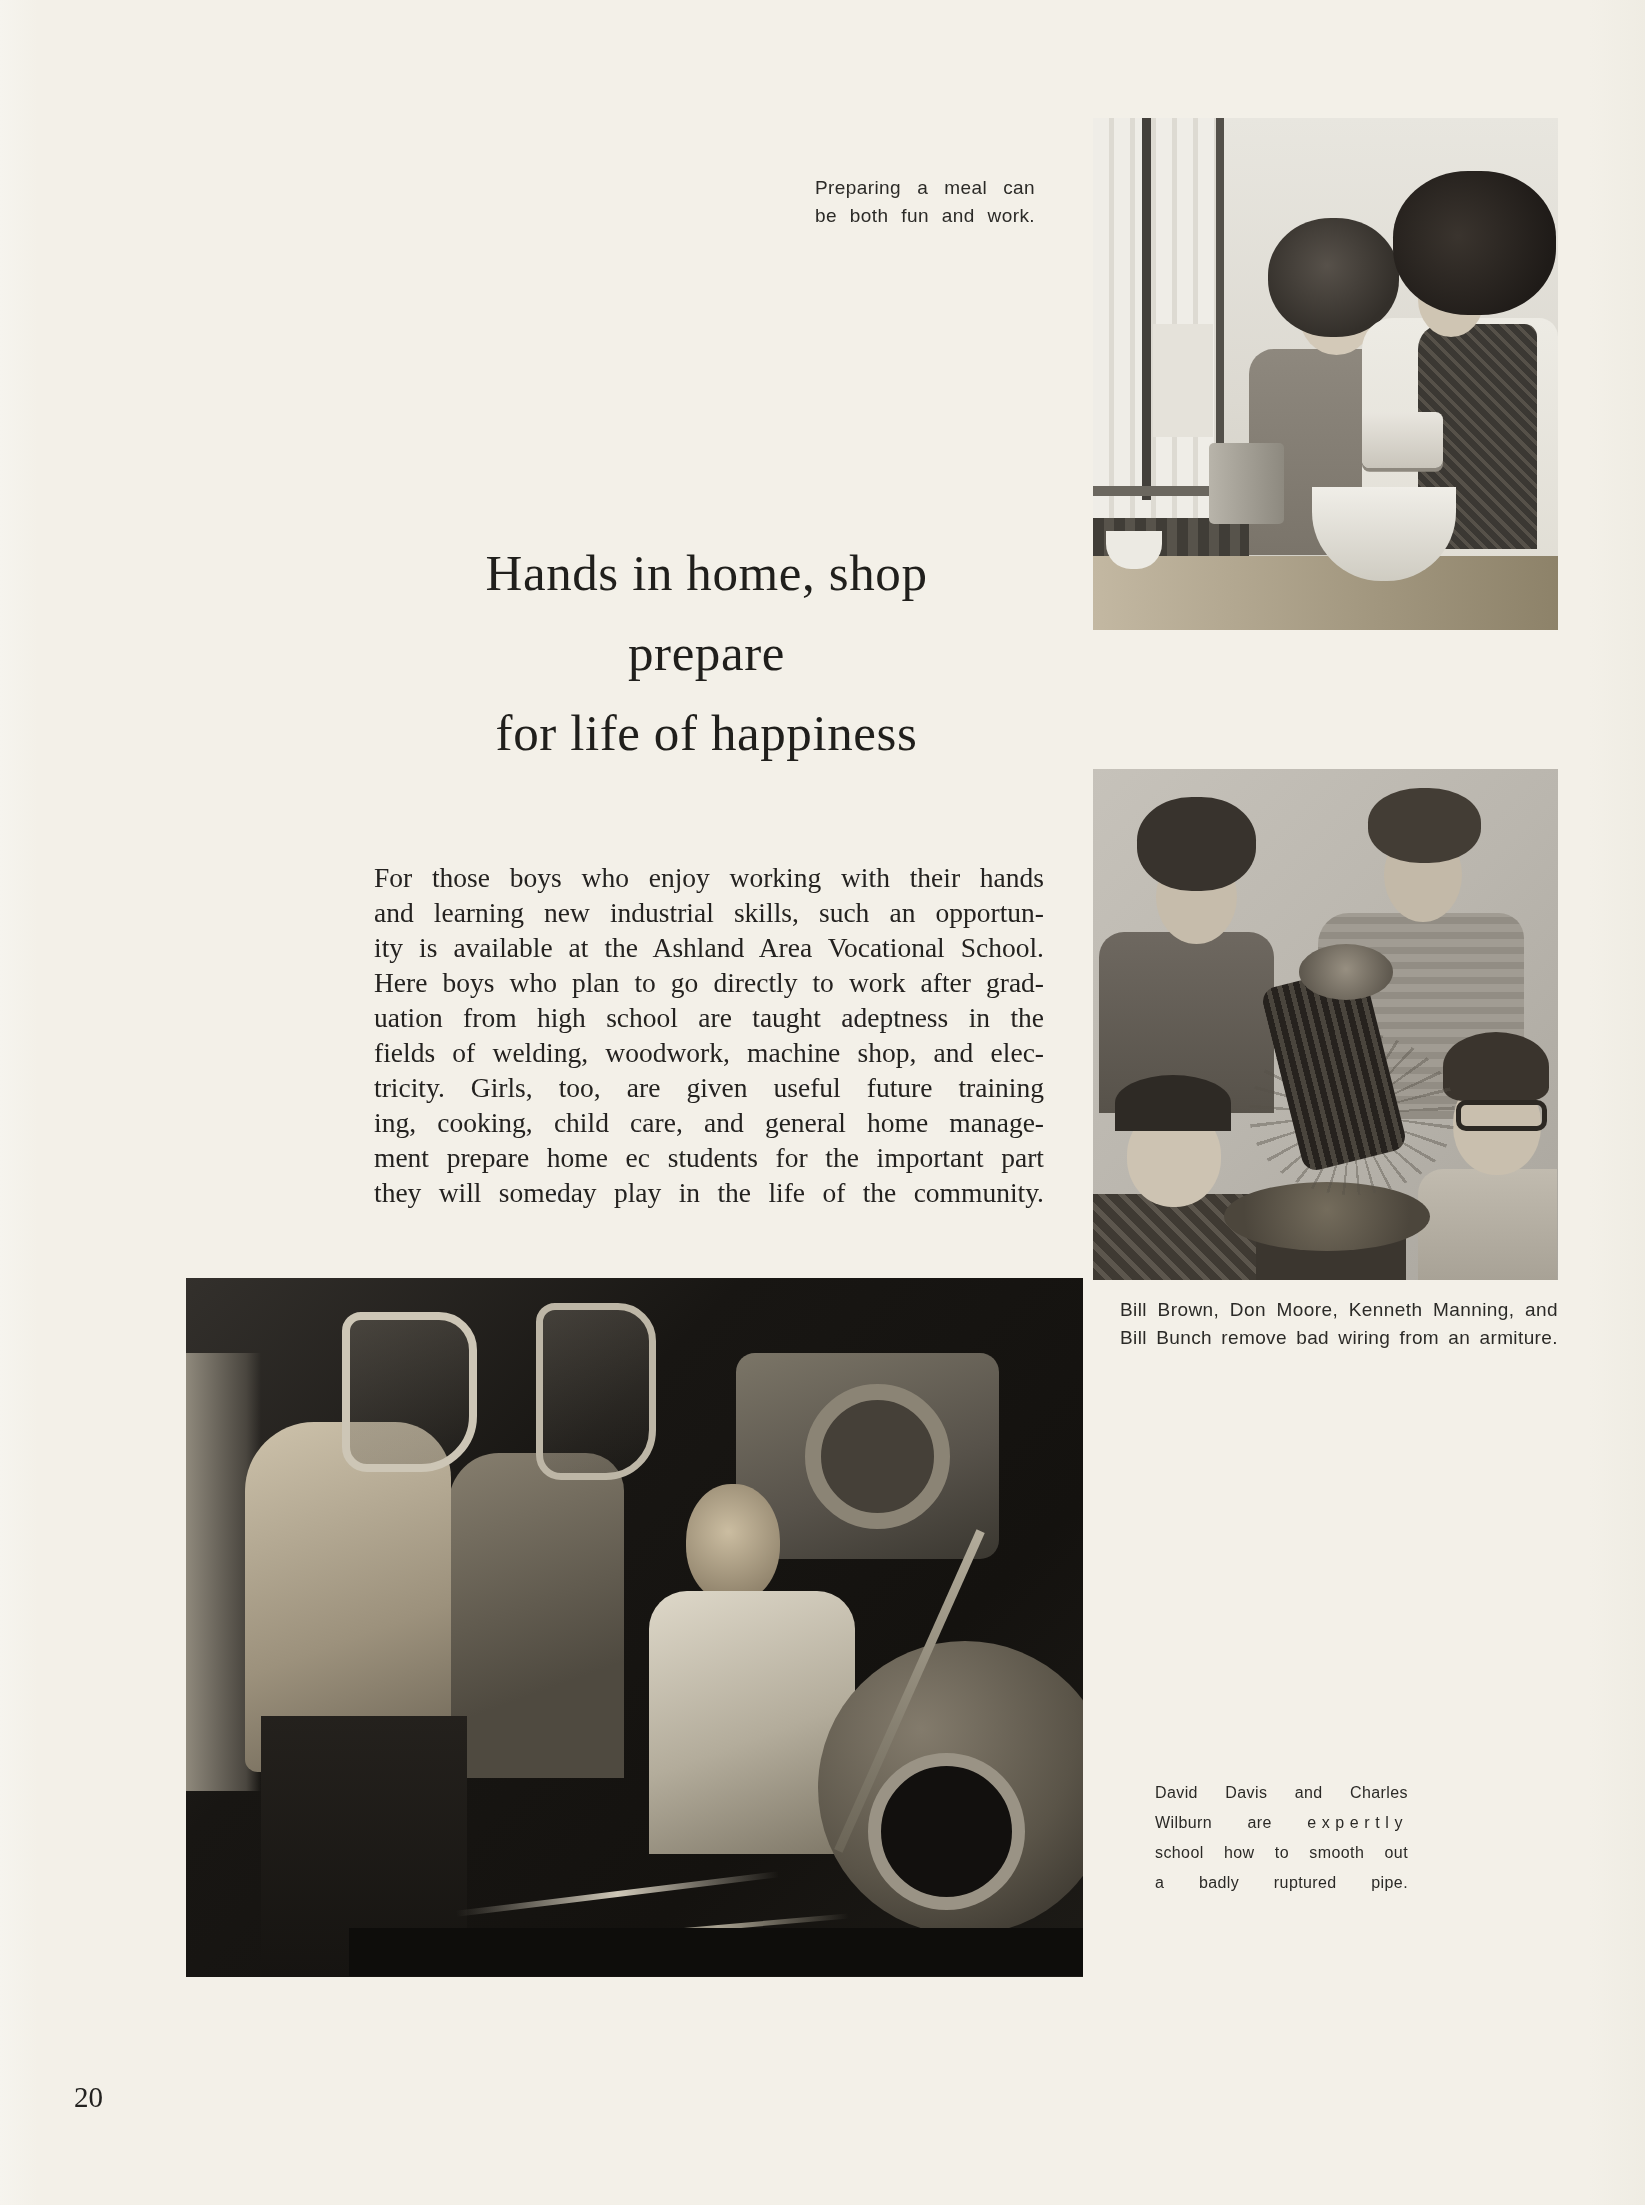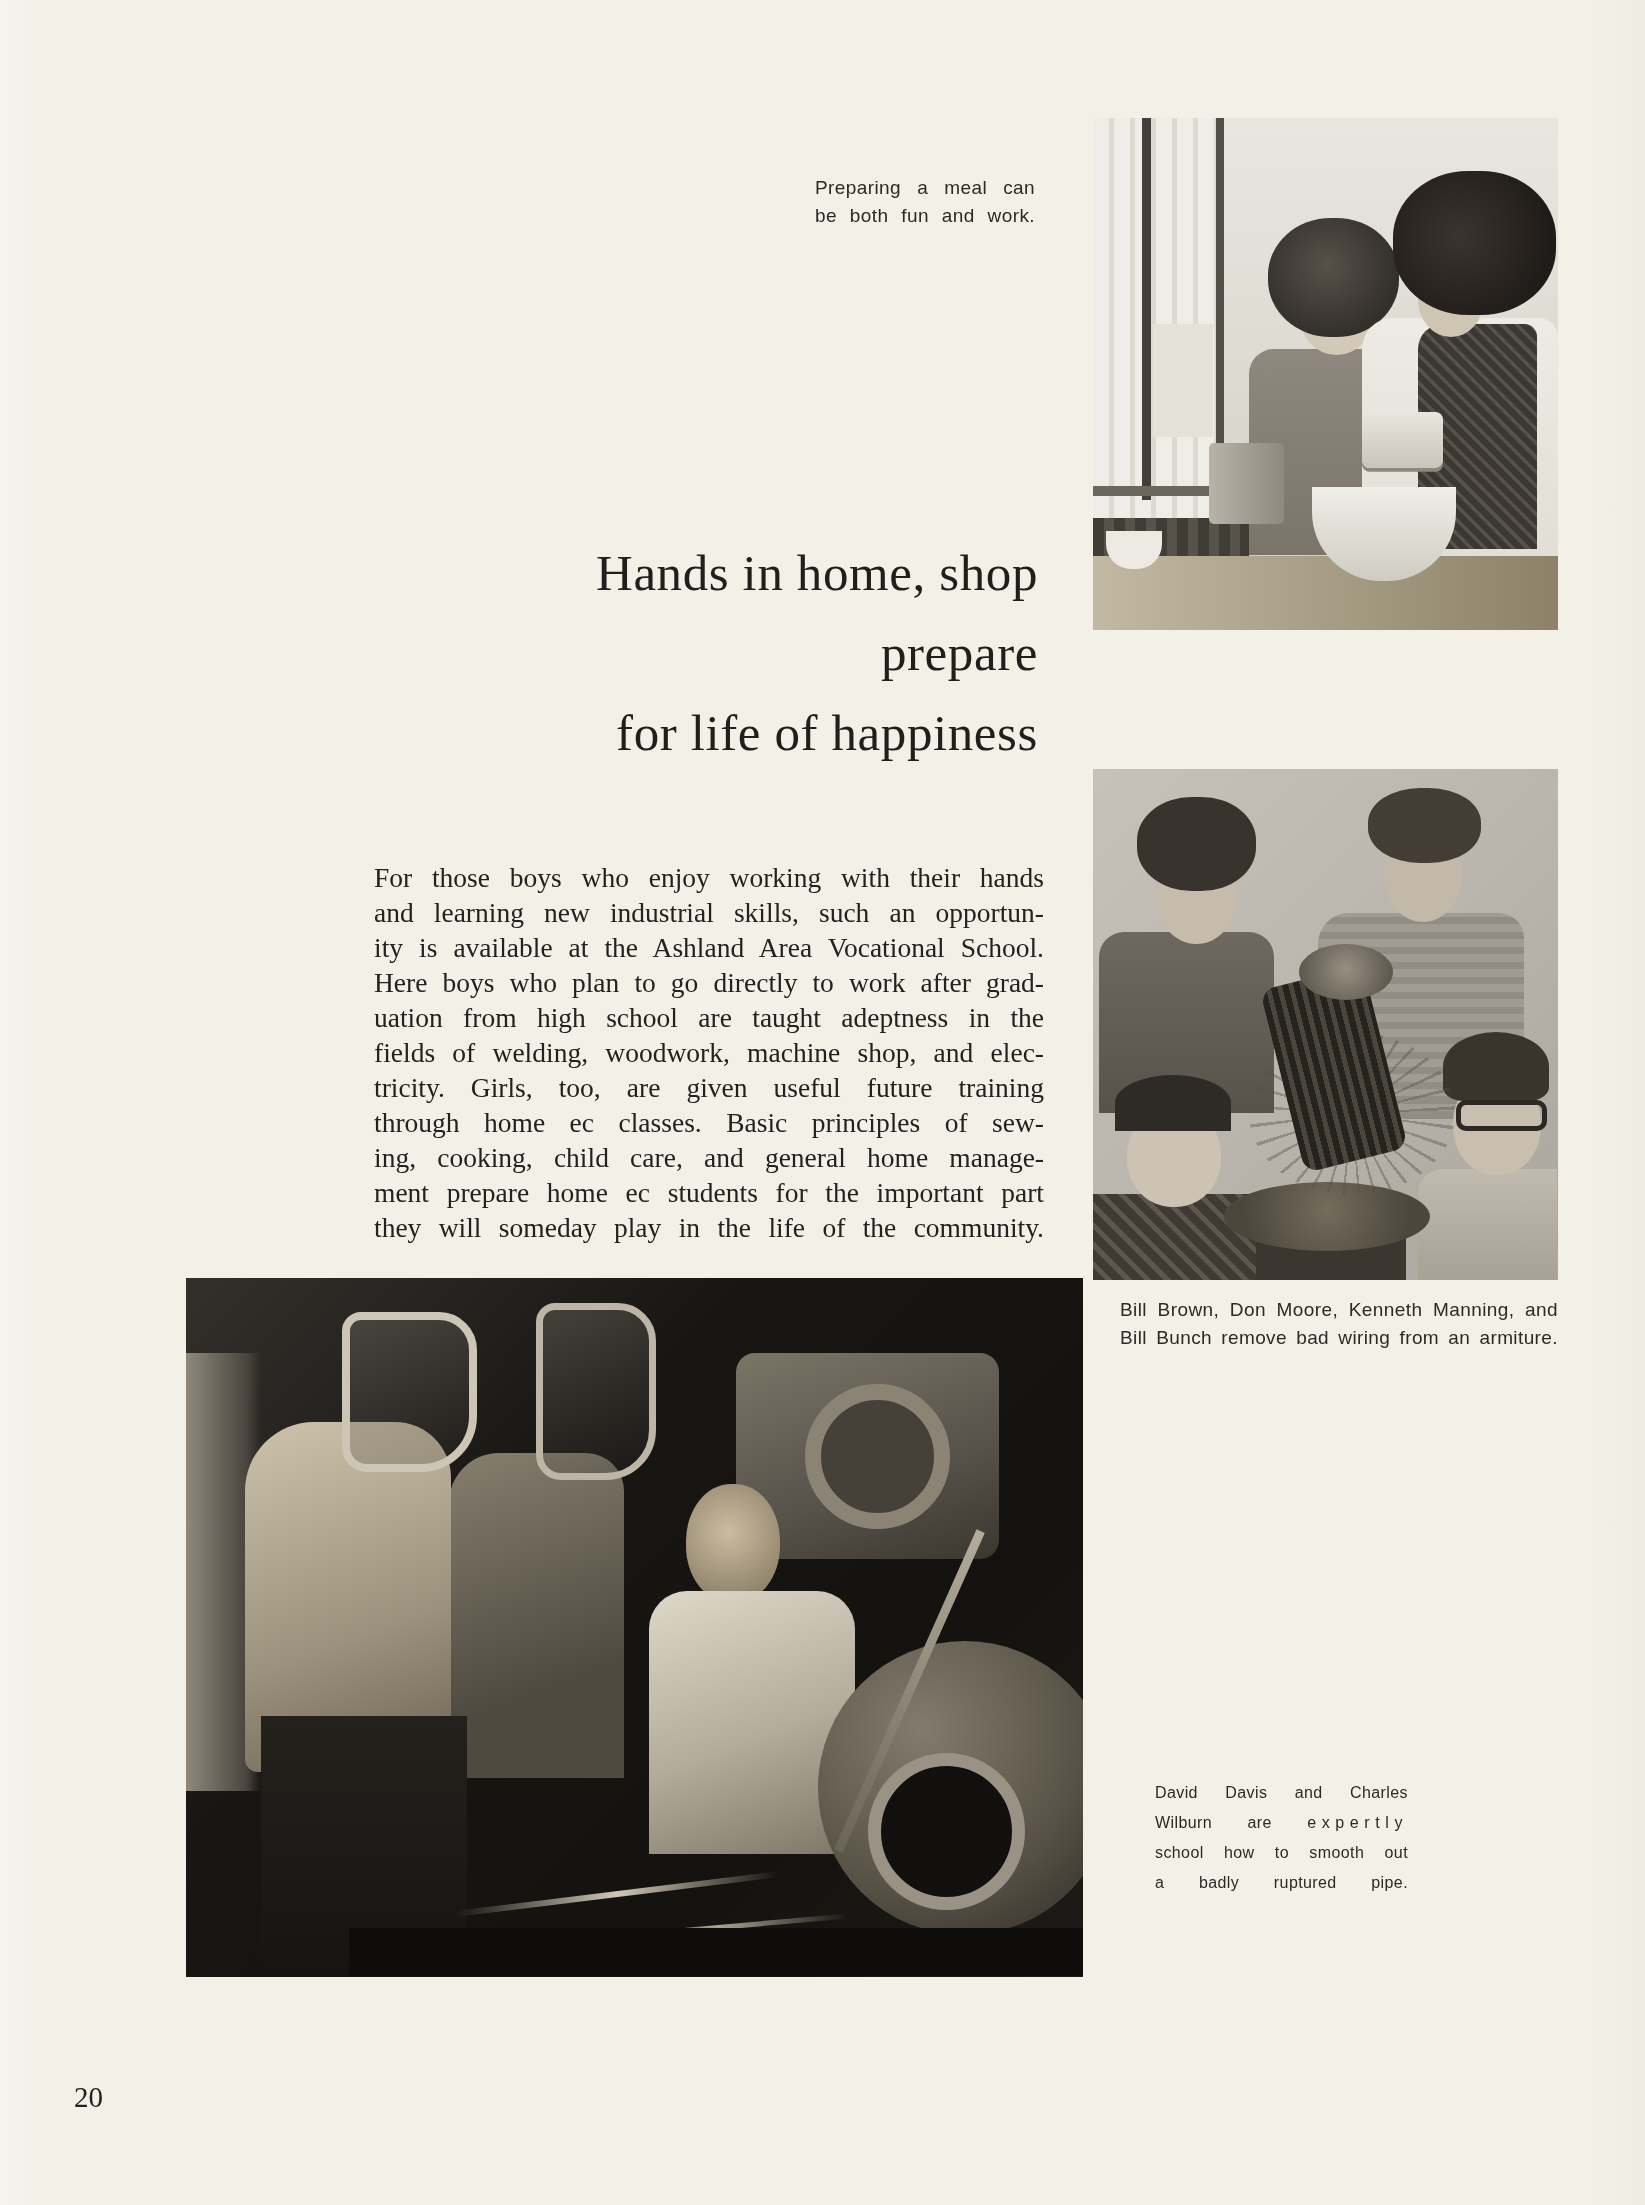--- a/index.html
+++ b/index.html
@@ -131,21 +131,21 @@
   .spaced{letter-spacing:5.6px;}
 
   #headline{
     position:absolute;
     left:375px;top:533px;width:663px;
     font-size:51px;line-height:80px;
     font-weight:400;color:#201f1c;
     text-align:right;
     letter-spacing:0.6px;
   }
-  #headline .hline{display:block;}
+  #headline .hline{display:block;text-align:center;}
 
   #body-text{
     position:absolute;
     left:374px;top:836px;width:670px;
     font-size:27.5px;line-height:35px;
     color:#242220;
     margin-top:24px;
   }
   #body-text .bline{display:block;text-align:justify;text-align-last:justify;white-space:nowrap0;}
 
@@ -193,21 +193,20 @@
   </div>
 
   <div id="body-text">
     <span class="bline">For those boys who enjoy working with their hands</span>
     <span class="bline">and learning new industrial skills, such an opportun-</span>
     <span class="bline">ity is available at the Ashland Area Vocational School.</span>
     <span class="bline">Here boys who plan to go directly to work after grad-</span>
     <span class="bline">uation from high school are taught adeptness in the</span>
     <span class="bline">fields of welding, woodwork, machine shop, and elec-</span>
     <span class="bline">tricity. Girls, too, are given useful future training</span>
-    <span class="bline">through home ec classes. Basic principles of sew-</span>
     <span class="bline">ing, cooking, child care, and general home manage-</span>
     <span class="bline">ment prepare home ec students for the important part</span>
     <span class="bline">they will someday play in the life of the community.</span>
   </div>
 
   <div id="photo-armature" class="photo" aria-label="Four boys removing bad wiring from an electric motor armature">
     <div class="sweater-a"></div>
     <div class="face-a"></div>
     <div class="hair-a"></div>
     <div class="shirt-b"></div>

